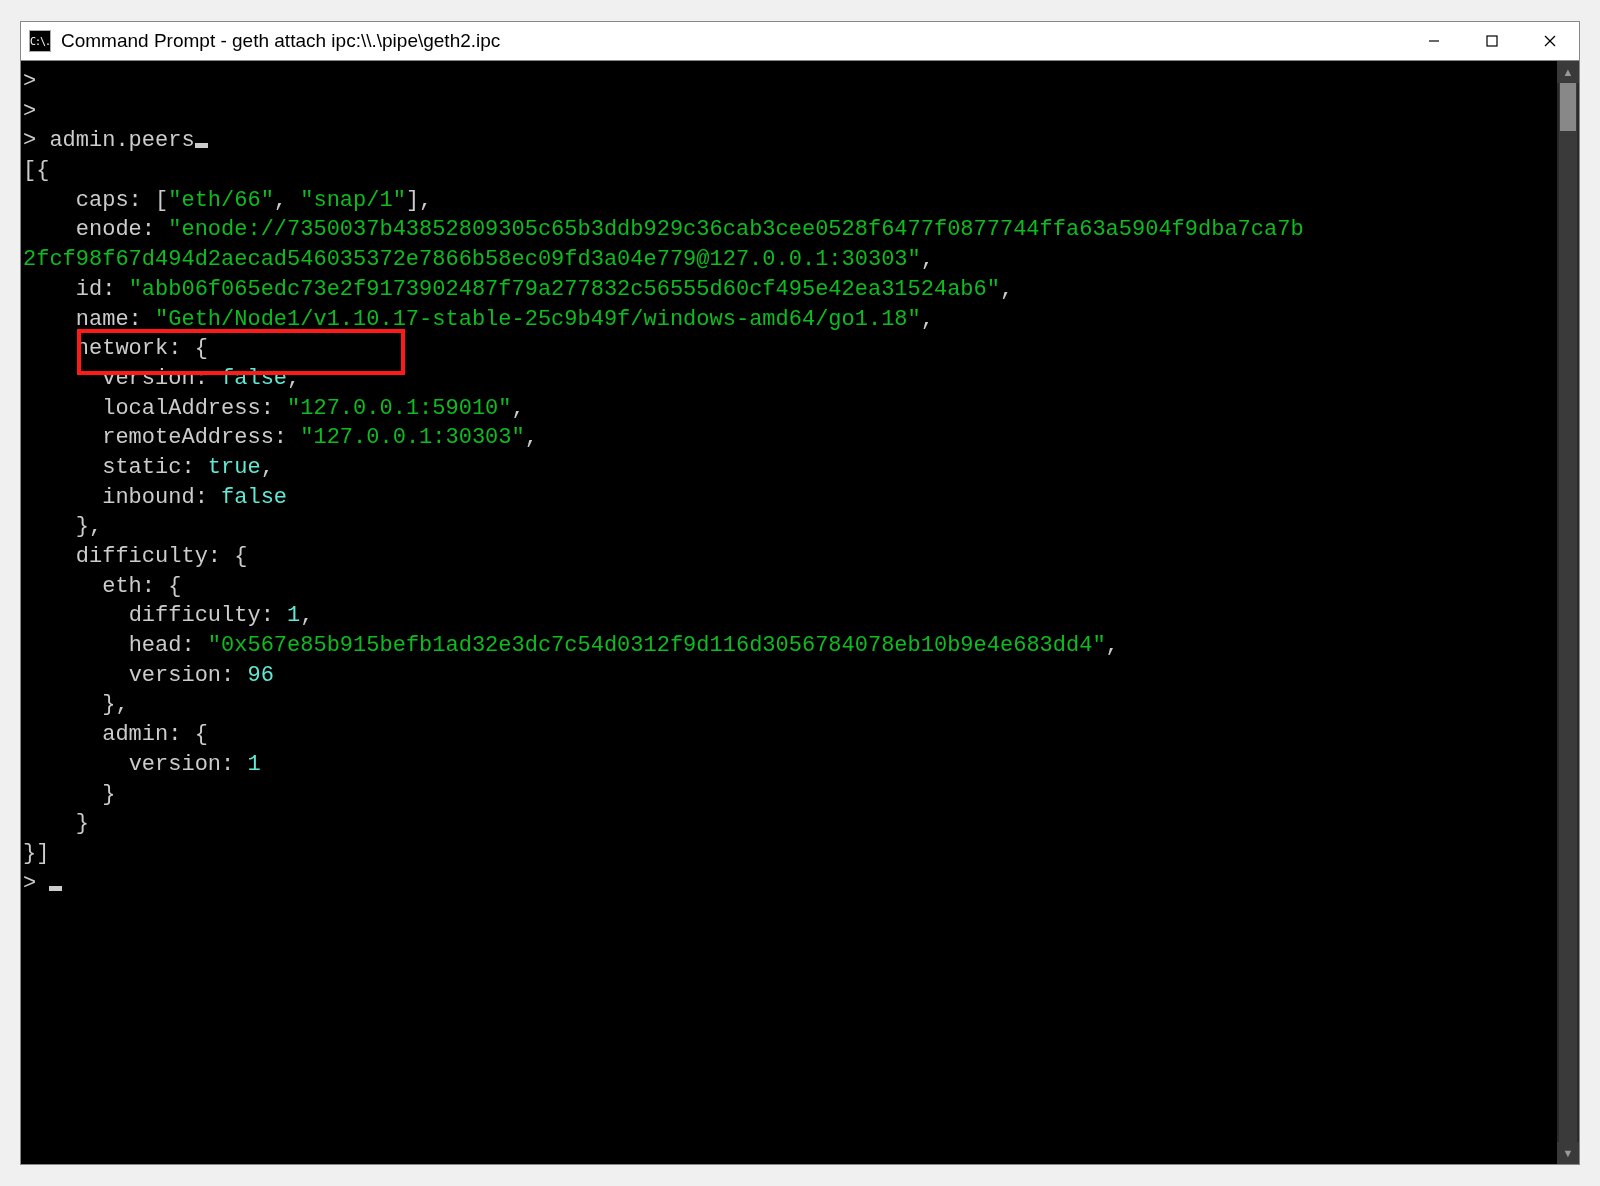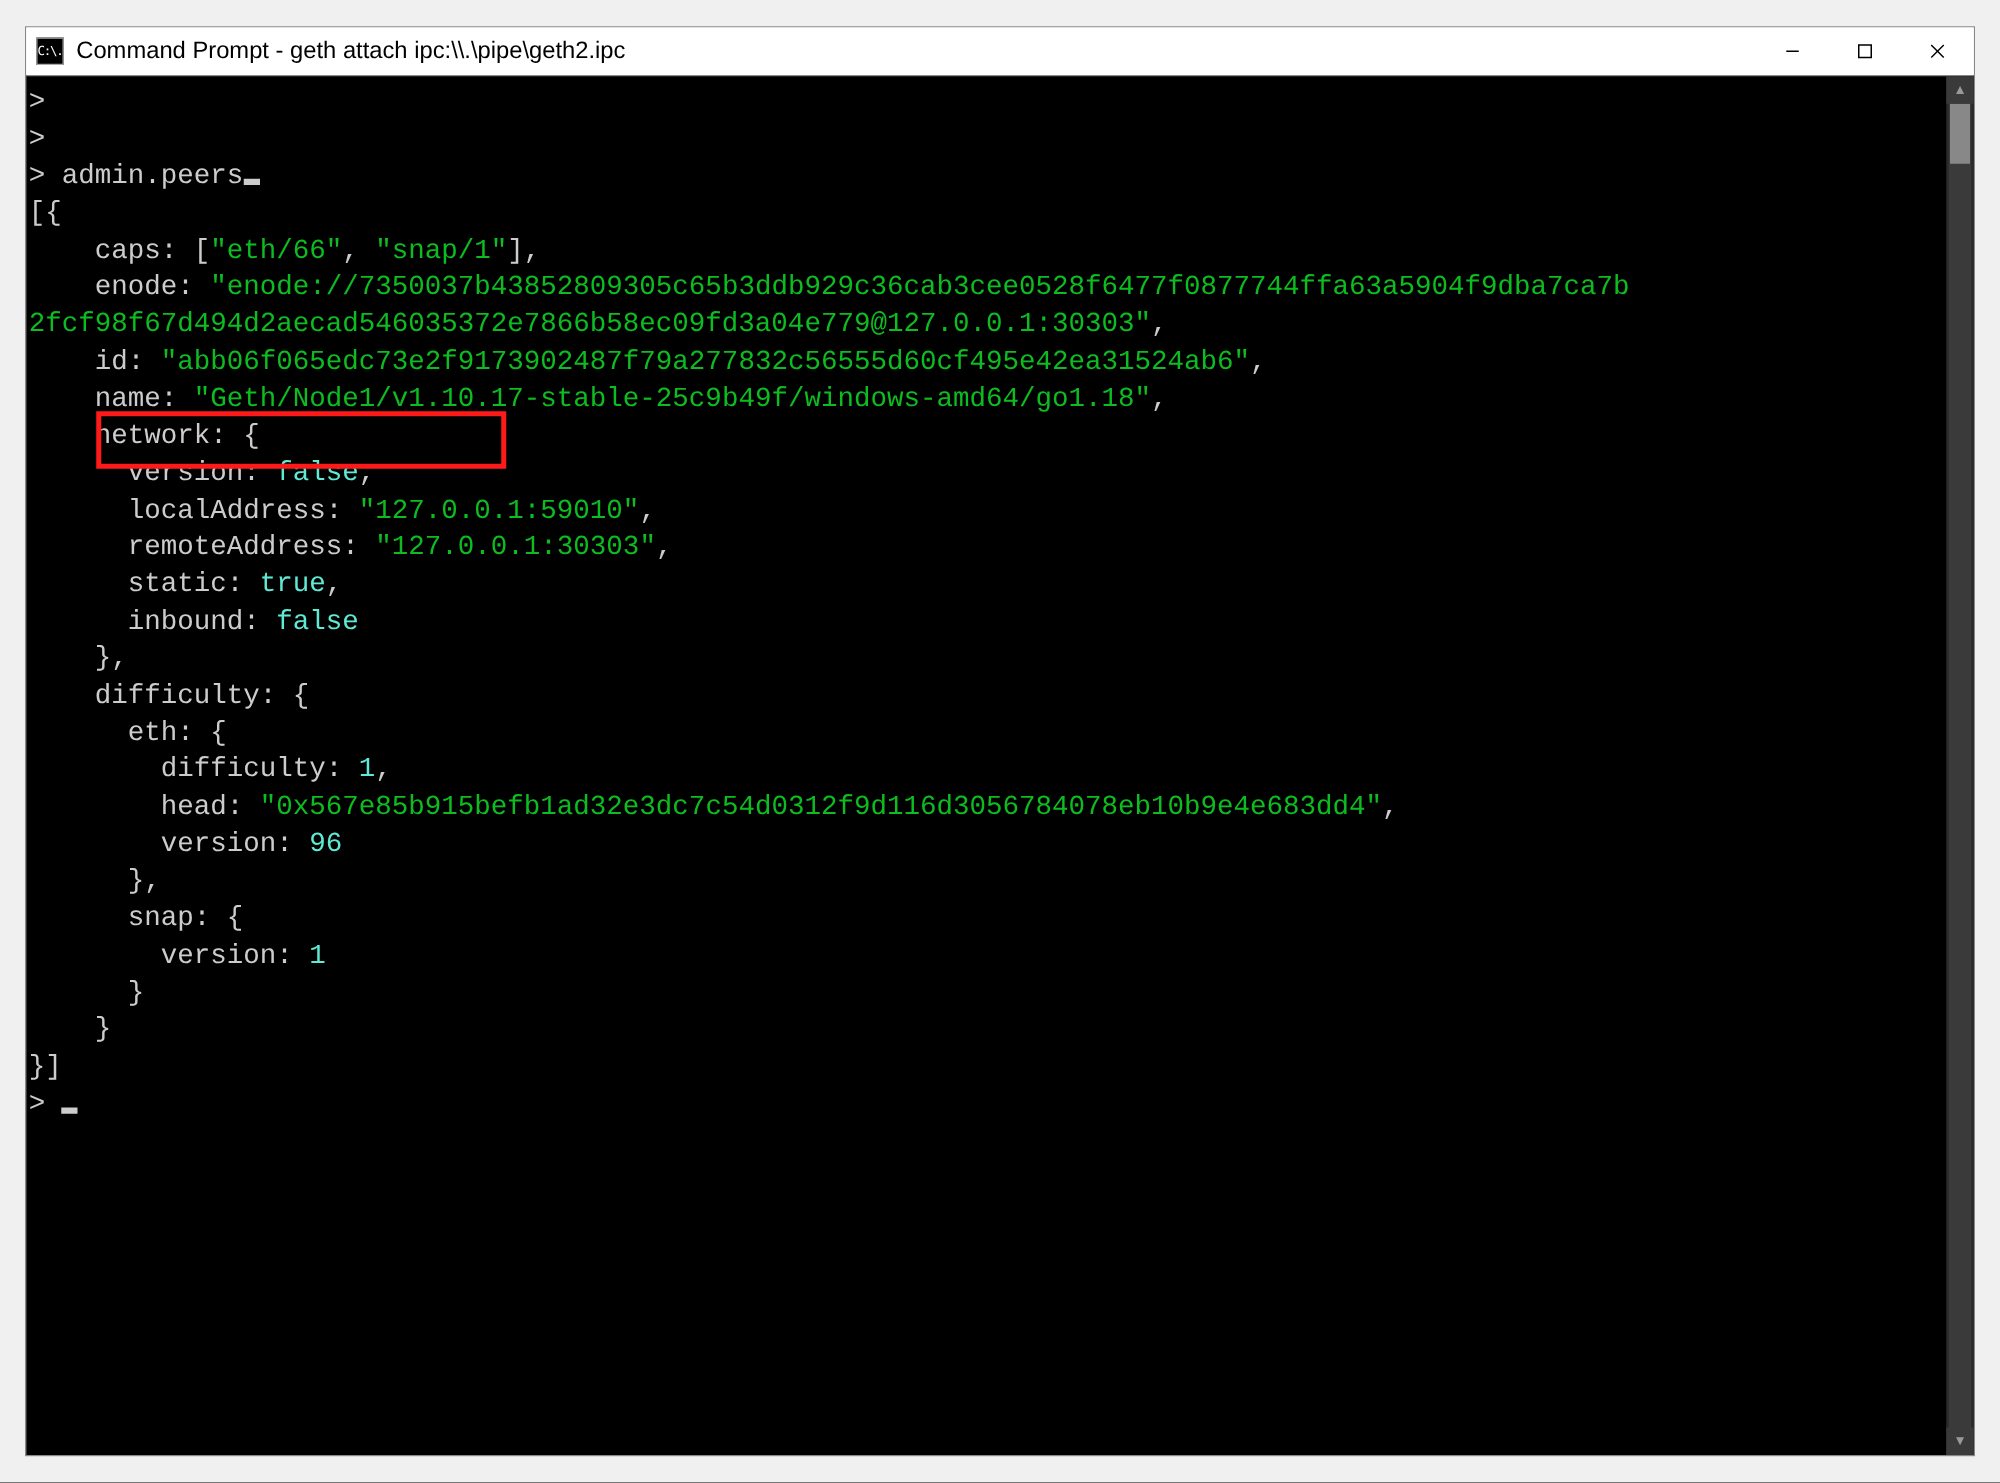--- a/index.html
+++ b/index.html
@@ -167,21 +167,21 @@
       <span class="w">remoteAddress: </span><span class="g">"127.0.0.1:30303"</span><span class="w">,</span>
       <span class="w">static: </span><span class="r">true</span><span class="w">,</span>
       <span class="w">inbound: </span><span class="r">false</span>
     <span class="w">}</span><span class="w">,</span>
     <span class="w">difficulty: {</span>
       <span class="w">eth: {</span>
         <span class="w">difficulty: </span><span class="r">1</span><span class="w">,</span>
         <span class="w">head: </span><span class="g">"0x567e85b915befb1ad32e3dc7c54d0312f9d116d3056784078eb10b9e4e683dd4"</span><span class="w">,</span>
         <span class="w">version: </span><span class="r">96</span>
       <span class="w">}</span><span class="w">,</span>
-      <span class="w">snap: {</span>
+      <span class="w">admin: {</span>
         <span class="w">version: </span><span class="r">1</span>
       <span class="w">}</span>
     <span class="w">}</span>
 <span class="w">}]</span>
 <span class="w">&gt;</span> <span class="cursor"></span>
 <div class="highlight-box" style="top:268px; left:56px; width:328px; height:46px;"></div></div>
     <div class="scrollbar">
       <div class="arrow">▲</div>
       <div class="track"></div>
       <div class="thumb"></div>

